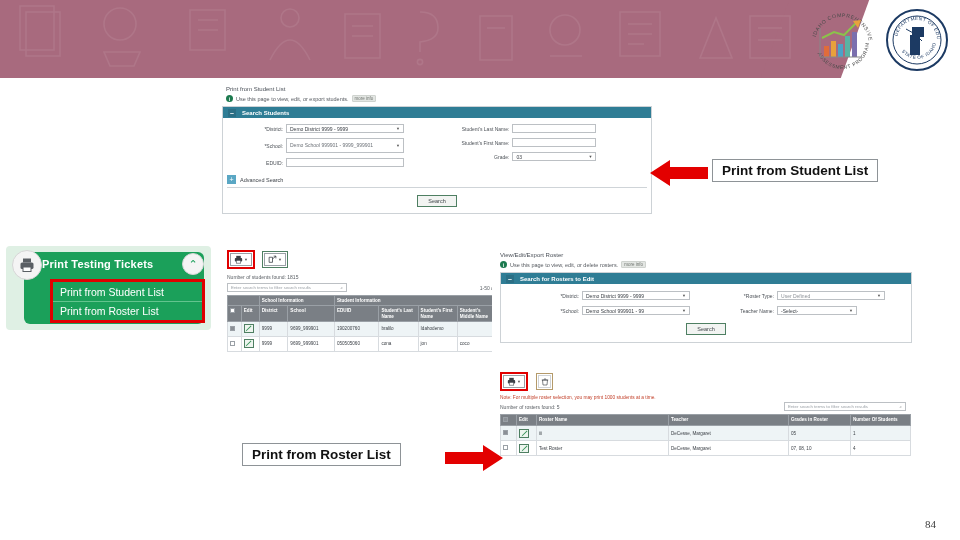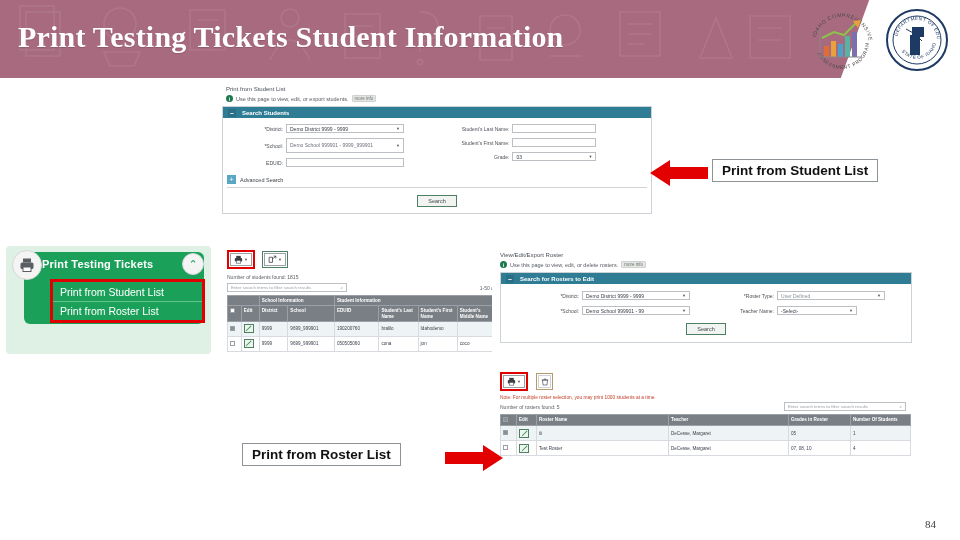--- a/index.html
+++ b/index.html
@@ -97,21 +97,21 @@
   .callout{
     position:absolute;border:1px solid #8e9397;background:#ffffff;
     font-size:13.5px;font-weight:bold;color:#111;
     display:flex;align-items:center;justify-content:center;
     padding:3px 9px;box-sizing:border-box;white-space:nowrap;
   }
   .arrow{position:absolute;}
 
   
   .greenmenu{
-    position:absolute;left:6px;top:246px;width:205px;height:108px;
+    position:absolute;left:6px;top:246px;width:205px;height:84px;
     background:#dff0e4;border-radius:4px;
   }
   .gm-panel{
     position:absolute;left:18px;top:6px;width:180px;height:72px;
     background:#1ba05a;border-radius:6px;
   }
   .gm-head{
     position:absolute;left:36px;top:12px;font-size:11px;color:#ffffff;font-weight:bold;
     letter-spacing:.2px;
   }
@@ -169,21 +169,20 @@
         <path d="M487 28 L505 28"></path>
       <circle cx="565" cy="30" r="15"></circle>
         <path d="M550 56 L582 56"></path>
       <path d="M620 12 L660 12 L660 56 L620 56 Z"></path>
         <path d="M628 24 L652 24 M628 34 L652 34 M628 44 L644 44"></path>
       <path d="M700 58 L716 18 L732 58 Z"></path>
         <path d="M750 16 L790 16 L790 58 L750 58 Z"></path>
       <path d="M758 28 L782 28 M758 40 L782 40"></path>
     </g>
   </svg>
-  <div class="header-title">Print Testing Tickets Student Information</div>
 
   <div class="logos">
 
     <div class="logo-icap">
       <svg viewBox="0 0 72 64" width="72" height="64">
         <defs>
           <path id="arcTop" d="M 9 36 A 27 27 0 0 1 63 36"></path>
           <path id="arcBot" d="M 9 34 A 27 27 0 0 0 63 34"></path>
         </defs>
         <text font-size="5.2" fill="#4a4a4a" font-family="'Liberation Sans',sans-serif" letter-spacing="0.6">

